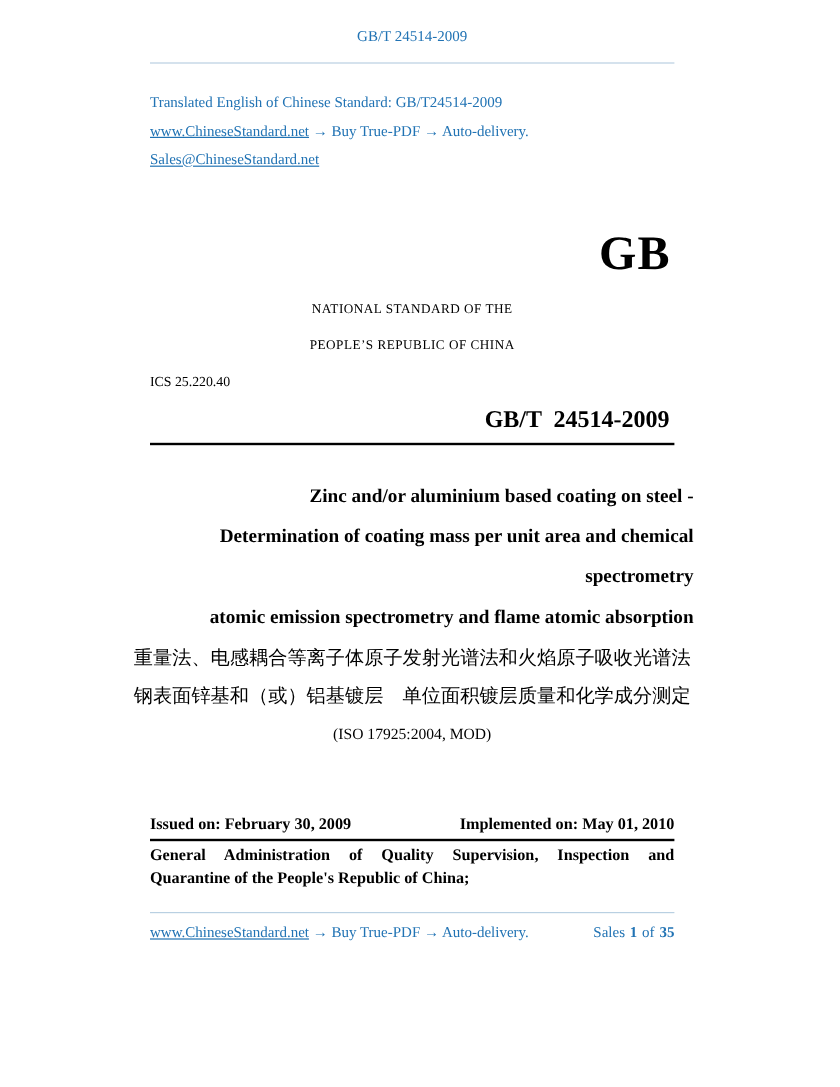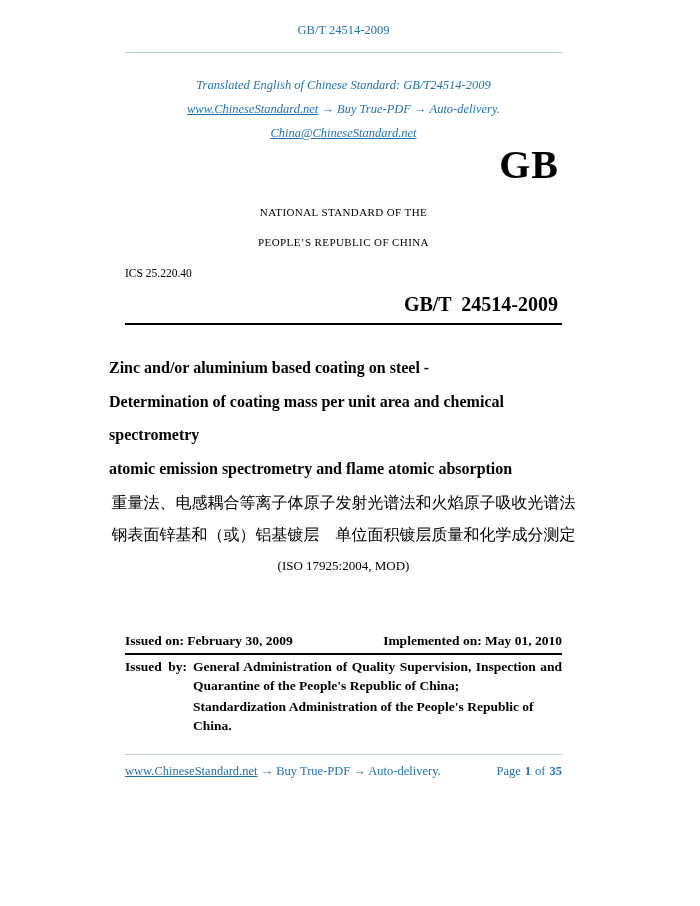--- a/index.html
+++ b/index.html
@@ -21,40 +21,40 @@
     width:684px;height:906px;
     padding:22px 122px 0 125px;
     background:var(--paper);
   }
   .doc-num-top{
     font-size:12.5px;line-height:16px;text-align:center;
     color:var(--link-blue);
   }
   .rule-blue{height:1px;background:var(--line-blue);margin-top:14px;}
   .promo{
-    margin-top:20px;text-align:center;color:var(--link-blue);
-    font-size:12.5px;line-height:24px;font-style:italic;
+    margin-top:20px;text-align:left;color:var(--link-blue);
+    font-size:12.5px;line-height:24px;
   }
   .link{color:var(--link-blue);text-decoration:underline;cursor:pointer;}
   .gb-logo{
-    text-align:right;padding-right:3px;
+    margin-top:46px;text-align:right;padding-right:3px;
     font-size:40px;line-height:40px;font-weight:bold;letter-spacing:1px;
   }
   .org-lines{
     margin-top:12px;text-align:center;
     font-size:11px;line-height:30px;letter-spacing:0.4px;
   }
   .ics-block{margin-top:4px;font-size:11.5px;line-height:24px;}
   .std-num{
     margin-top:6px;text-align:right;padding-right:4px;
     font-size:20px;line-height:26px;font-weight:bold;word-spacing:5px;
   }
   .rule-black{height:2px;background:var(--ink);margin-top:6px;}
   .title-en{
-    margin:26px -16px 0 -16px;text-align:left;
+    margin:26px -16px 0 -16px;text-align:right;
     font-size:16px;line-height:33.5px;font-weight:bold;
   }
   .title-en div{white-space:nowrap;}
   .title-zh{
     margin:2px -18px 0 -18px;text-align:center;
     font-size:16px;line-height:32px;
   }
   .title-zh div{white-space:nowrap;}
   .iso-ref{margin-top:3px;text-align:center;font-size:13px;line-height:24px;}
   .issue-row{
@@ -82,21 +82,21 @@
 <body>
 
 <div class="page">
 
   <div class="doc-num-top">GB/T 24514-2009</div>
   <div class="rule-blue"></div>
 
   <div class="promo">
     <div>Translated English of Chinese Standard: GB/T24514-2009</div>
     <div><span class="link">www.ChineseStandard.net</span> <span>→ Buy True-PDF → Auto-delivery.</span></div>
-    <div><span class="link">China@ChineseStandard.net</span></div>
+    <div><span class="link">Sales@ChineseStandard.net</span></div>
   </div>
 
   <div class="gb-logo">GB</div>
 
   <div class="org-lines">
     <div>NATIONAL STANDARD OF THE</div>
     <div>PEOPLE’S REPUBLIC OF CHINA</div>
   </div>
 
   <div class="ics-block">
@@ -120,27 +120,25 @@
 
   <div class="iso-ref">(ISO 17925:2004, MOD)</div>
 
   <div class="issue-row">
     <span>Issued on: February 30, 2009</span>
     <span>Implemented on: May 01, 2010</span>
   </div>
   <div class="rule-black2"></div>
 
   <div class="issued-by">
-    <div class="issued-by-label">Issued by:</div>
     <div class="issued-by-body">
       <div class="jline">General Administration of Quality Supervision, Inspection and</div>
       <div>Quarantine of the People's Republic of China;</div>
-      <div class="issuer-line3">Standardization Administration of the People's Republic of China.</div>
     </div>
   </div>
 
   <div class="rule-blue2"></div>
   <div class="footer">
     <div><span class="link">www.ChineseStandard.net</span> <span>→ Buy True-PDF → Auto-delivery.</span></div>
-    <div class="pagenum"><span>Page</span><span class="bold">1</span><span>of</span><span class="bold">35</span></div>
+    <div class="pagenum"><span>Sales</span><span class="bold">1</span><span>of</span><span class="bold">35</span></div>
   </div>
 
 </div>
 
 </body></html>

